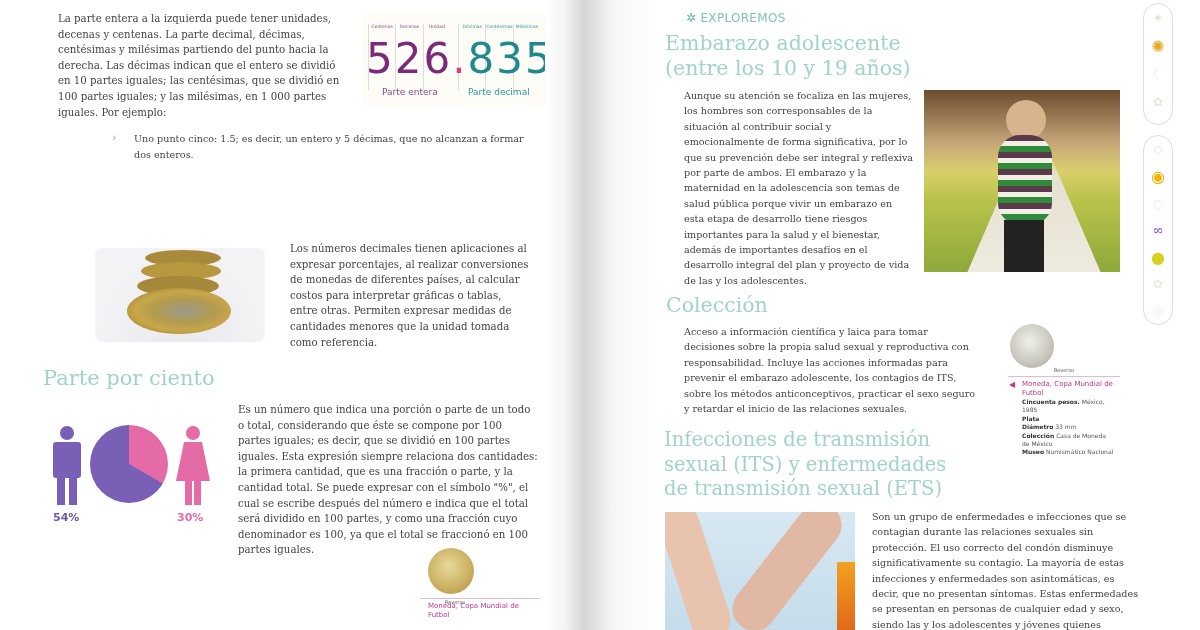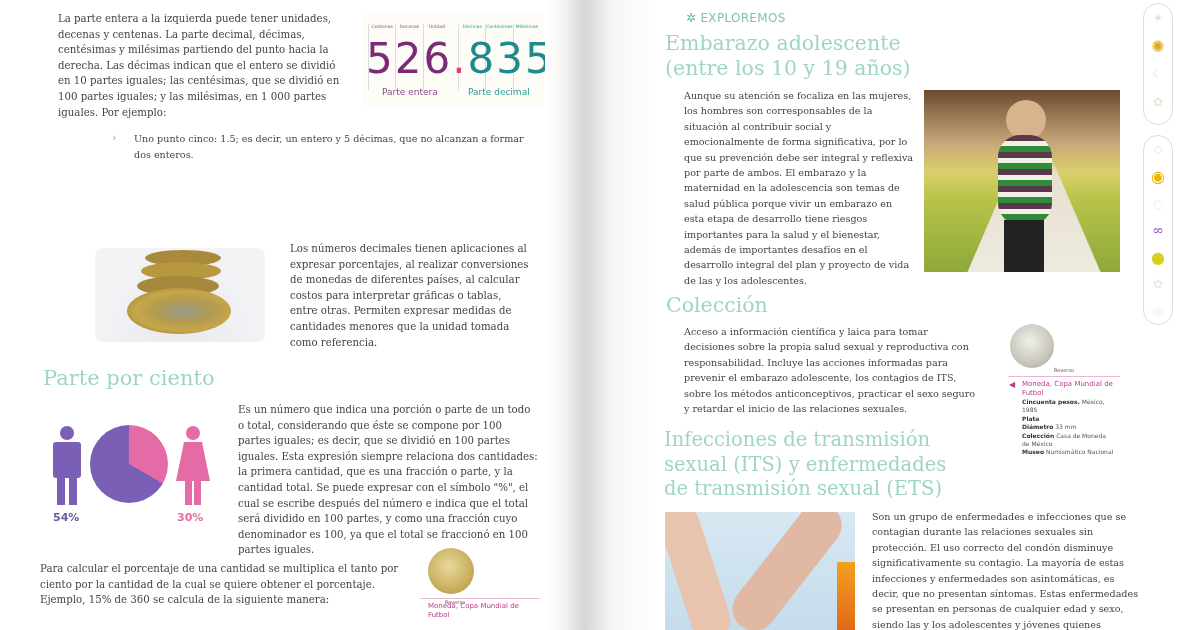--- a/index.html
+++ b/index.html
@@ -93,21 +93,20 @@
     <circle cx="19" cy="8" r="7" fill="#e46ba6"></circle>
     <path d="M10 17 H28 L36 56 H2 Z" fill="#e46ba6"></path>
     <rect x="11" y="54" width="7" height="26" fill="#e46ba6"></rect>
     <rect x="20" y="54" width="7" height="26" fill="#e46ba6"></rect>
   </svg>
   <div class="pct" style="left:53px;top:511px;color:#6a5aa6">54%</div>
   <div class="pct" style="left:177px;top:511px;color:#e46ba6">30%</div>
 
   <p class="txt" style="left:238px;top:402px;width:300px">Es un número que indica una porción o parte de un todo o total, considerando que éste se compone por 100 partes iguales; es decir, que se dividió en 100 partes iguales. Esta expresión siempre relaciona dos cantidades: la primera cantidad, que es una fracción o parte, y la cantidad total. Se puede expresar con el símbolo "%", el cual se escribe después del número e indica que el total será dividido en 100 partes, y como una fracción cuyo denominador es 100, ya que el total se fraccionó en 100 partes iguales.</p>
 
-  <p class="txt" style="left:40px;top:561px;width:360px">Para calcular el porcentaje de una cantidad se multiplica el tanto por ciento por la cantidad de la cual se quiere obtener el porcentaje. Ejemplo, 15% de 360 se calcula de la siguiente manera:</p>
 
   <div class="coin" style="left:428px;top:548px;width:46px;height:46px;background:radial-gradient(circle at 45% 40%,#e8d89a,#c9b060 60%,#a88a3a)"></div>
   <div class="note" style="left:445px;top:598px;font-size:5px">Reverso</div>
   <div class="rule" style="left:420px;top:598px;width:120px;top:598px"></div>
   <div class="note" style="left:428px;top:602px;width:100px">
     <div class="t">Moneda, Copa Mundial de Futbol</div>
   </div>
 </div>
 
 <div class="gutter"></div>

